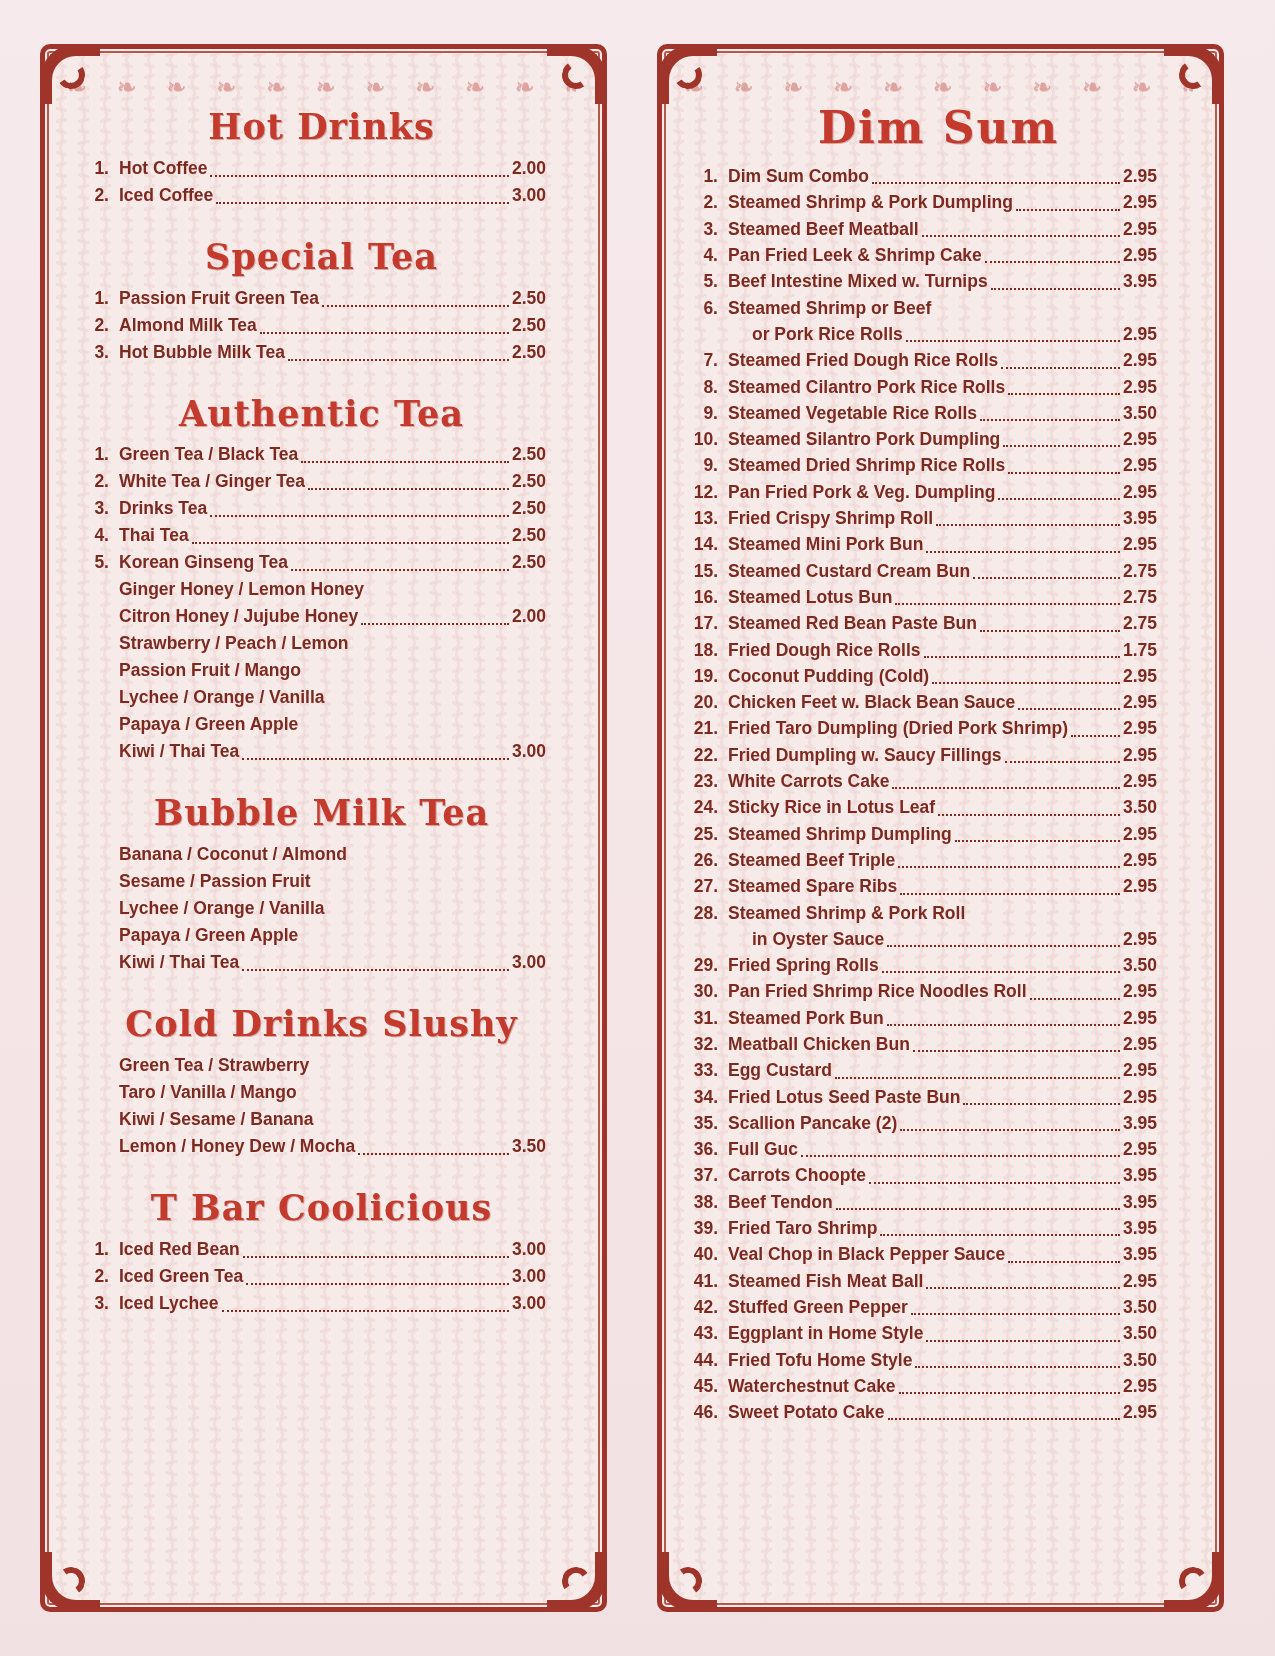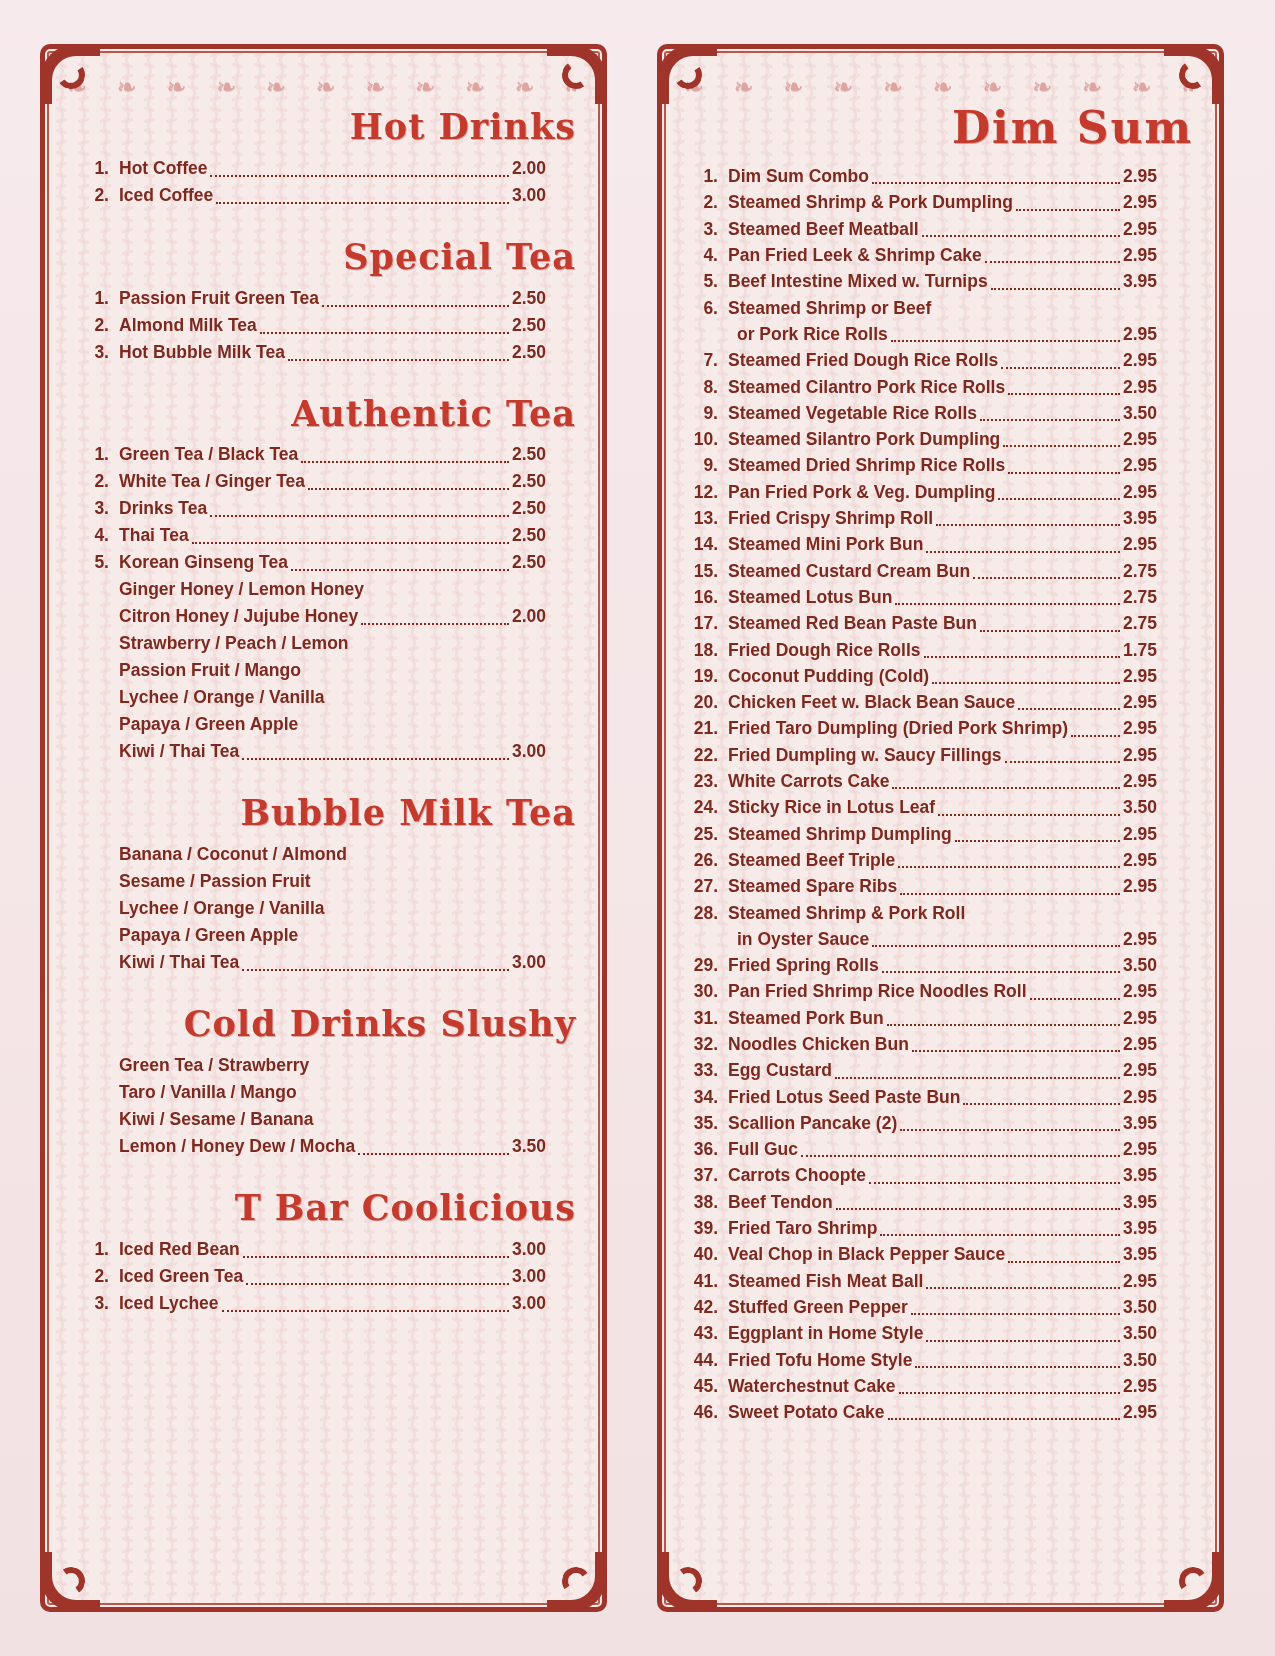--- a/index.html
+++ b/index.html
@@ -60,21 +60,21 @@
     line-height: 1;
     letter-spacing: 11px;
     padding: 16px 0 2px;
     font-family: "DejaVu Sans", sans-serif;
     text-shadow: 0 1px 0 rgba(180,90,90,0.25);
     white-space: nowrap;
     overflow: hidden;
   }
 
   .section-title {
-    text-align: right;
+    text-align: center;
     color: #c43a2c;
     font-family: "DejaVu Serif", serif;
     font-weight: bold;
     font-size: 35px;
     line-height: 1.05;
     letter-spacing: 1px;
     margin: 30px 0 9px;
     text-shadow: 1px 1px 0 rgba(130,28,18,0.3);
     white-space: pre-line;
   }
@@ -100,21 +100,21 @@
   .row .num { flex: none; width: 38px; text-align: right; padding-right: 10px; box-sizing: border-box; }
   .row .name { flex: none; white-space: nowrap; }
   .row .dots {
     flex: 1;
     border-bottom: 2.4px dotted #7c2a1f;
     margin: 0 3px 5px;
     align-self: flex-end;
     min-width: 12px;
   }
   .row .price { flex: none; }
-  .row.cont .name { margin-left: 9px; }
+  .row.cont .name { margin-left: 24px; }
 </style>
 </head>
 <body>
 
 <div class="page">
 
   <div class="panel left-panel">
     <div class="corner tl"></div>
     <div class="corner tr"></div>
     <div class="corner bl"></div>
@@ -589,21 +589,21 @@
 
   <div class="row">
     <span class="num">31.</span>
     <span class="name">Steamed Pork Bun</span>
     <span class="dots"></span>
     <span class="price">2.95</span>
   </div>
 
   <div class="row">
     <span class="num">32.</span>
-    <span class="name">Noodles Chicken Bun</span>
+    <span class="name">Meatball Chicken Bun</span>
     <span class="dots"></span>
     <span class="price">2.95</span>
   </div>
 
   <div class="row">
     <span class="num">33.</span>
     <span class="name">Egg Custard</span>
     <span class="dots"></span>
     <span class="price">2.95</span>
   </div>

